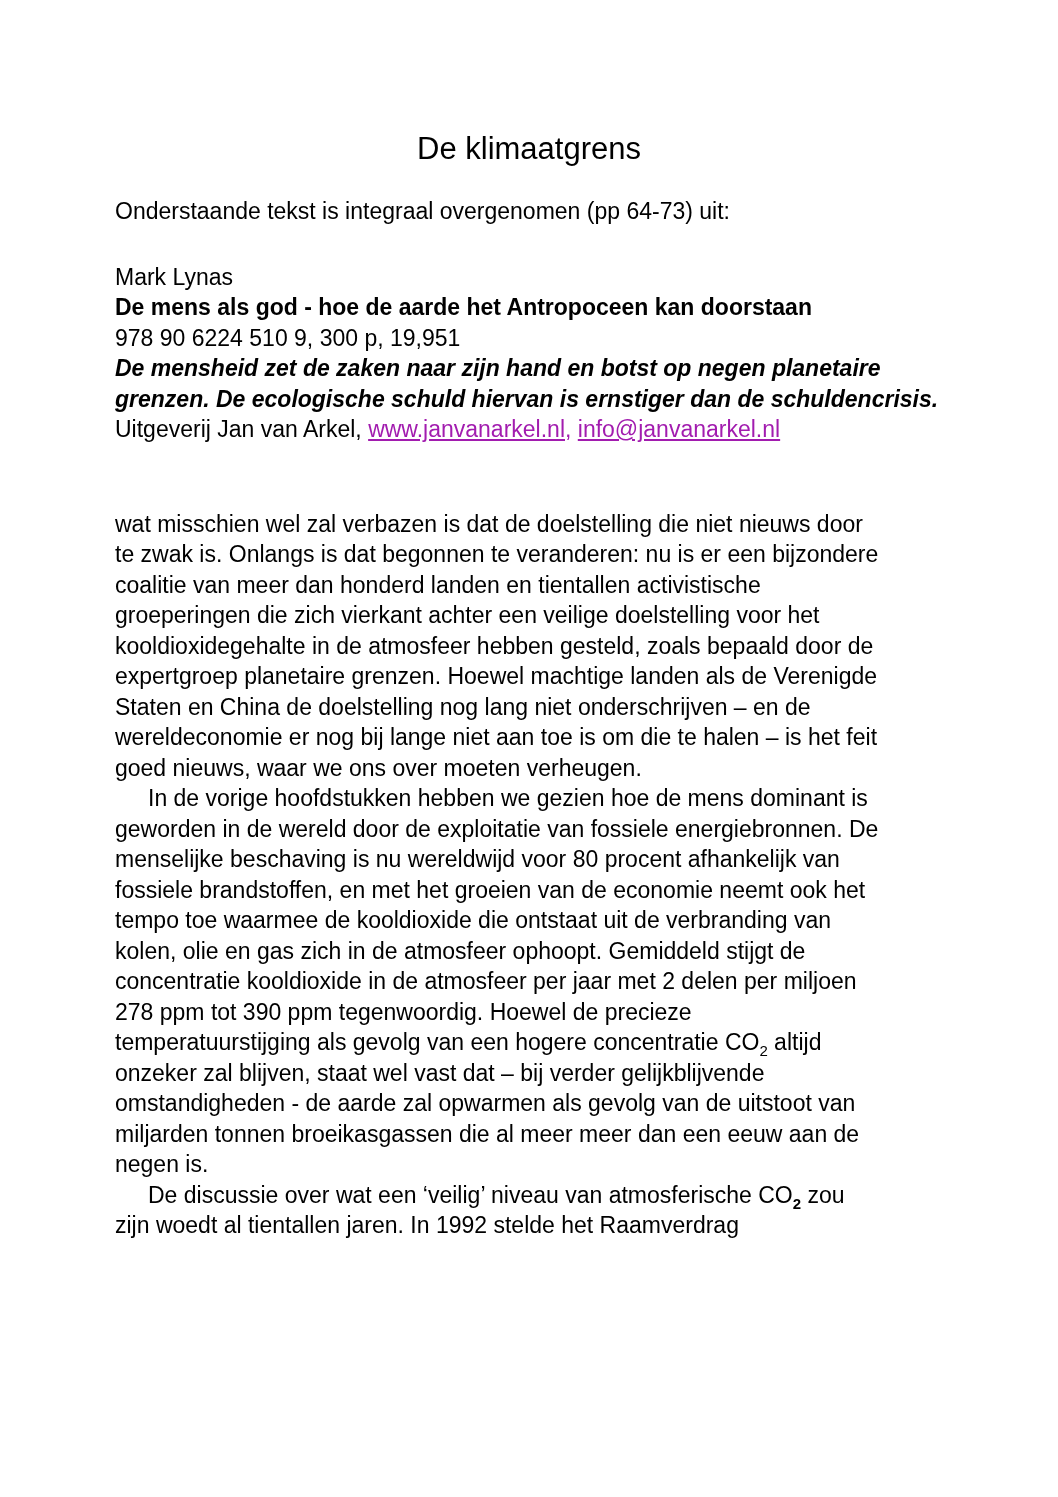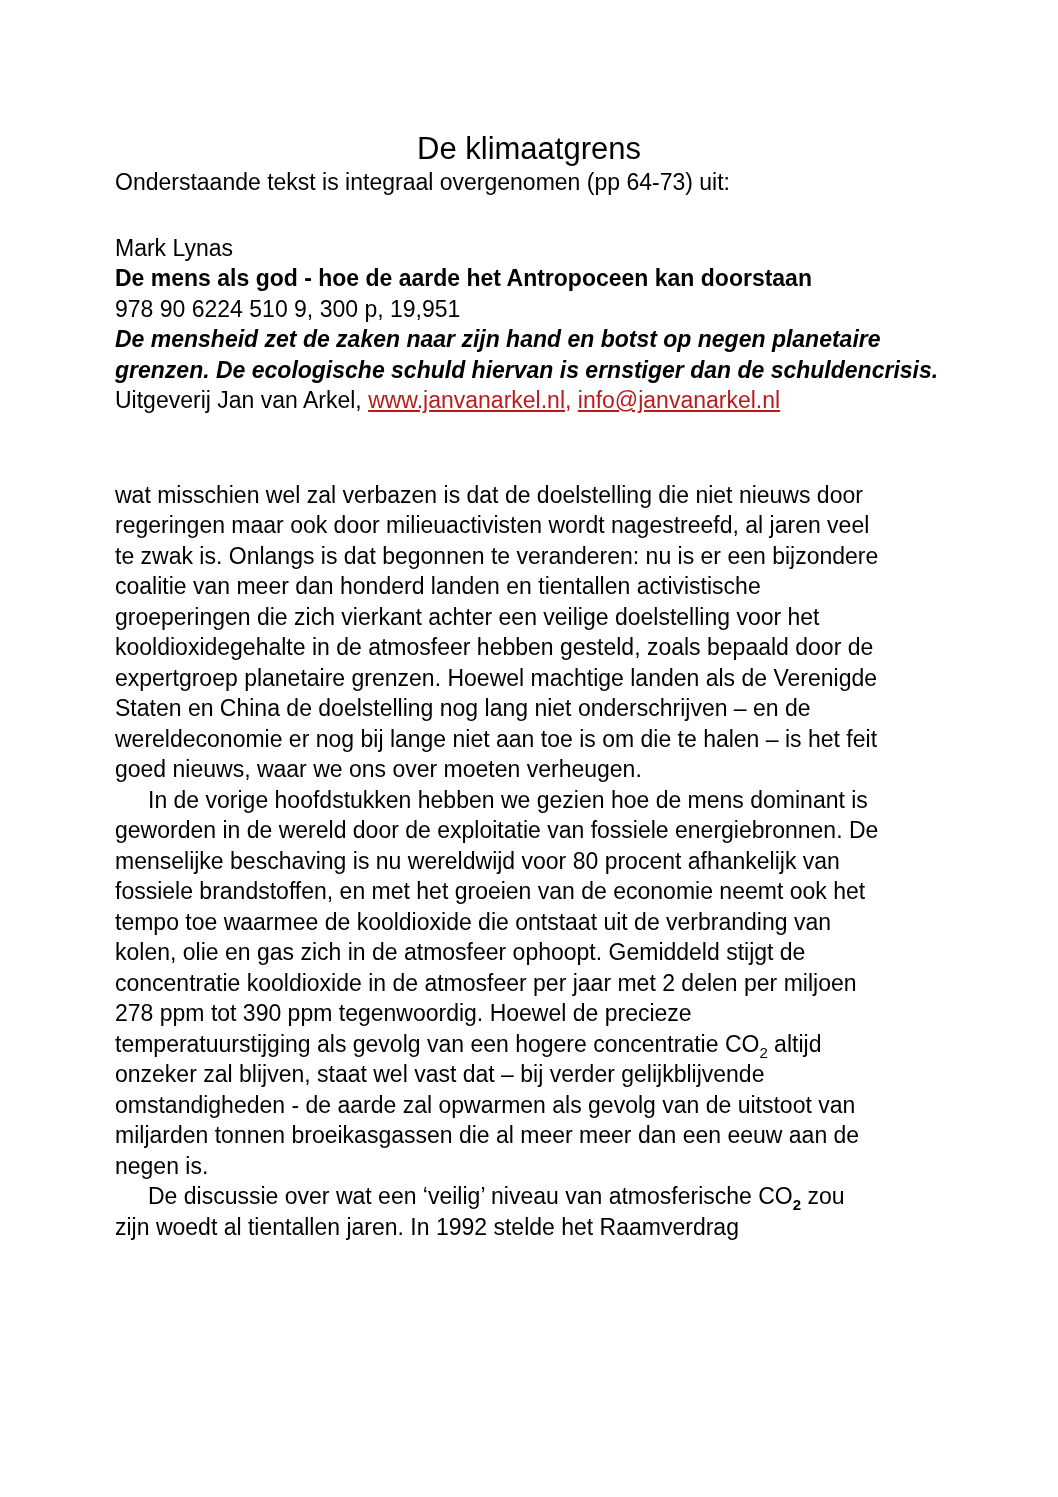--- a/index.html
+++ b/index.html
@@ -27,27 +27,27 @@
     line-height: 30.5px;
     white-space: nowrap;
   }
   .page-title {
     margin-top: 131px;
     text-align: center;
     font-size: 31px;
     line-height: 36px;
     white-space: nowrap;
   }
-  .intro-line { }
+  .intro-line { margin-top: 29px; }
   .meta-block { margin-top: 35px; }
   .bold   { font-weight: bold; }
   .bi     { font-weight: bold; font-style: italic; }
   .seg-bi { font-weight: bold; font-style: italic; }
   a.doclink, .link-sep {
-    color: #b91c1c;
+    color: #a21caf;
   }
   a.doclink {
     text-decoration: underline;
     cursor: pointer;
   }
   .link-sep { text-decoration: none; }
   .body-block { margin-top: 64px; }
   .indent { text-indent: 33px; }
   sub {
     font-size: 15px;
@@ -71,21 +71,20 @@
       <div class="line">978 90 6224 510 9, 300 p, 19,951</div>
       <div class="line bi">De mensheid zet de zaken naar zijn hand en botst op negen planetaire</div>
       <div class="line bi">grenzen. De ecologische schuld hiervan is ernstiger dan de schuldencrisis.</div>
       <div class="line">
         <span>Uitgeverij Jan van Arkel, </span><a class="doclink">www.janvanarkel.nl</a><span class="link-sep">, </span><a class="doclink">info@janvanarkel.nl</a>
       </div>
     </div>
 
     <div class="body-block">
         <div class="line">wat misschien wel zal verbazen is dat de doelstelling die niet nieuws door</div>
-        <div class="line">regeringen maar ook door milieuactivisten wordt nagestreefd, al jaren veel</div>
         <div class="line">te zwak is. Onlangs is dat begonnen te veranderen: nu is er een bijzondere</div>
         <div class="line">coalitie van meer dan honderd landen en tientallen activistische</div>
         <div class="line">groeperingen die zich vierkant achter een veilige doelstelling voor het</div>
         <div class="line">kooldioxidegehalte in de atmosfeer hebben gesteld, zoals bepaald door de</div>
         <div class="line">expertgroep planetaire grenzen. Hoewel machtige landen als de Verenigde</div>
         <div class="line">Staten en China de doelstelling nog lang niet onderschrijven – en de</div>
         <div class="line">wereldeconomie er nog bij lange niet aan toe is om die te halen – is het feit</div>
         <div class="line">goed nieuws, waar we ons over moeten verheugen.</div>
         <div class="line indent">In de vorige hoofdstukken hebben we gezien hoe de mens dominant is</div>
         <div class="line">geworden in de wereld door de exploitatie van fossiele energiebronnen. De</div>

